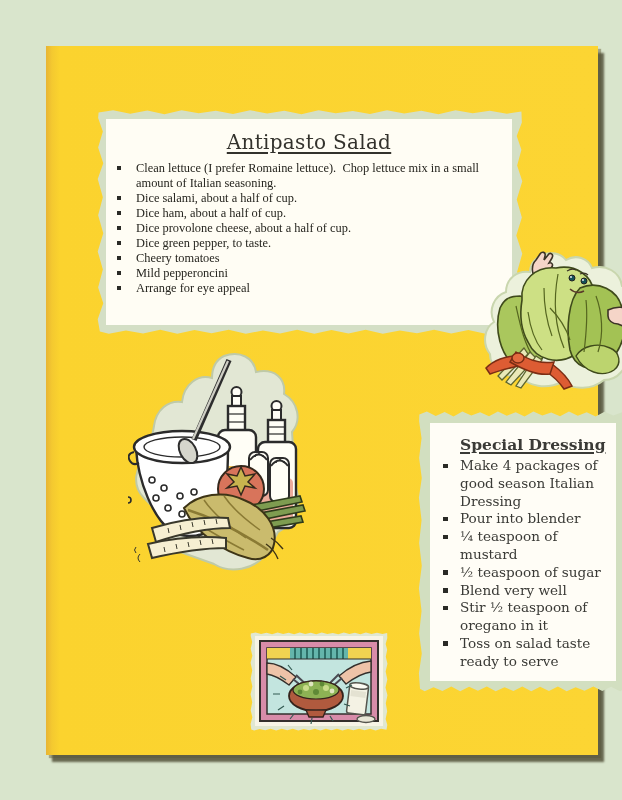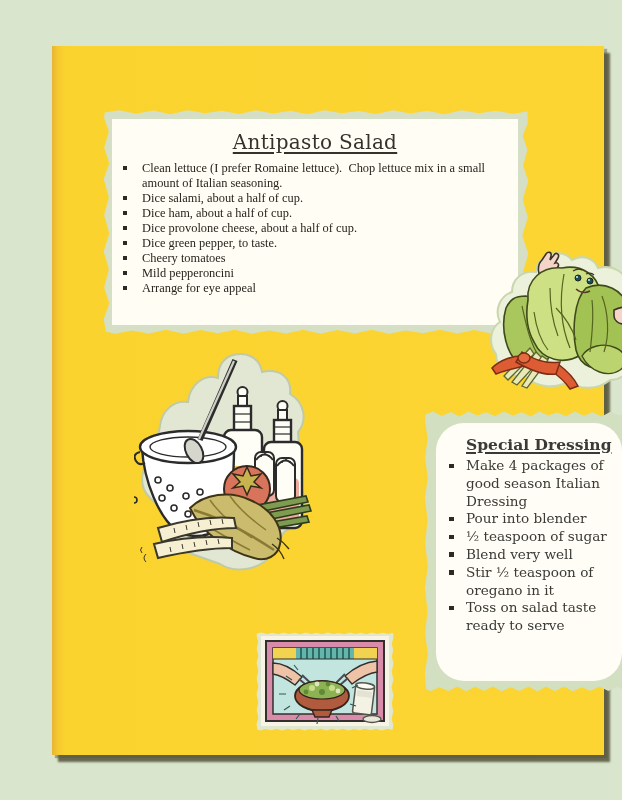--- a/index.html
+++ b/index.html
@@ -6,21 +6,21 @@
     --deckle: polygon(0.6% 1.6%, 4% 0.5%, 8% 2.1%, 12% 0.7%, 16% 2.3%, 20% 0.5%, 24% 1.9%, 28% 0.8%, 32% 2.2%, 36% 0.5%, 40% 2%, 44% 0.8%, 48% 2.3%, 52% 0.5%, 56% 1.9%, 60% 0.9%, 64% 2.2%, 68% 0.5%, 72% 2%, 76% 0.8%, 80% 2.3%, 84% 0.6%, 88% 1.9%, 92% 0.8%, 96% 2.1%, 99.4% 1.1%, 99.5% 6%, 98.3% 12%, 99.4% 18%, 98.4% 25%, 99.6% 32%, 98.3% 40%, 99.5% 48%, 98.2% 56%, 99.6% 64%, 98.4% 72%, 99.4% 80%, 98.3% 88%, 99.5% 94%, 98.9% 98.7%, 95% 97.7%, 91% 99.4%, 87% 97.8%, 83% 99.3%, 79% 97.7%, 75% 99.2%, 71% 98%, 67% 99.4%, 63% 97.7%, 59% 99.3%, 55% 97.8%, 51% 99.4%, 47% 97.7%, 43% 99.3%, 39% 98%, 35% 99.4%, 31% 97.7%, 27% 99.2%, 23% 97.8%, 19% 99.4%, 15% 97.7%, 11% 99.3%, 7% 98%, 3% 99.4%, 0.9% 98.5%, 0.4% 93%, 1.7% 86%, 0.5% 79%, 1.6% 71%, 0.4% 63%, 1.7% 55%, 0.5% 47%, 1.6% 39%, 0.4% 31%, 1.7% 24%, 0.5% 17%, 1.6% 10%, 0.5% 4%);
   }
   *{margin:0;padding:0;box-sizing:border-box;}
   body{background:#d9e5cc;}
   .canvas{
     position:relative; width:622px; height:800px;
     background:#d9e5cc; overflow:hidden;
     font-family:"Liberation Serif", serif;
   }
   .page{
-    position:absolute; left:52px; top:46px; width:552px; height:709px;
+    position:absolute; left:46px; top:46px; width:552px; height:709px;
     background:linear-gradient(90deg,#e8b433 0px,#f4c930 6px,#fbd32e 14px,#fcd533 100%);
     box-shadow:6px 7px 2px rgba(84,82,58,0.85), 3px 3px 1px rgba(110,104,66,0.5);
   }
   .card{
     position:absolute; background:#d3dfc2; clip-path:var(--deckle);
   }
   .card-main{ left:50px; top:63px; width:428px; height:226px; background:#d4dfc5;}
   .paper-main{
     position:absolute; left:10px; top:10px; width:406px; height:206px;
     background:#fffdf4;
@@ -38,21 +38,20 @@
   }
   .main-list{
     margin-top:7px; padding:0 8px 0 30px;
     font-size:12.4px; line-height:15px; color:#26251f;
   }
   .main-list li::before{ left:-19px; top:5px; width:3.5px; height:3.5px; }
   .card-dressing{ left:372px; top:364px; width:222px; height:283px; background:#d2dfc0;}
   .paper-dressing{
     position:absolute; left:12px; top:13px; width:186px; height:258px;
     background:#fffdf6;
-    border-radius:28px;
   }
   .dressing-title{
     margin:12px 0 3px 30px;
     font-family:"DejaVu Serif", serif; font-size:15.5px; font-weight:bold;
     color:#3a3a36;
     text-decoration:underline; text-underline-offset:2px; text-decoration-thickness:1.5px;
   }
   .dressing-list{
     padding:0 3px 0 30px;
     font-family:"DejaVu Serif", serif; font-size:13.6px; line-height:17.8px; color:#3a3a36;
@@ -86,20 +85,21 @@
           </ul>
       </div>
     </div>
 
     <div class="card card-dressing">
       <div class="paper-dressing">
         <h2 class="dressing-title">Special Dressing</h2>
         <ul class="bullets dressing-list">
             <li>Make 4 packages of good season Italian Dressing</li>
             <li>Pour into blender</li>
+            <li>¼ teaspoon of mustard</li>
             <li>½ teaspoon of sugar</li>
             <li>Blend very well</li>
             <li>Stir ½ teaspoon of oregano in it</li>
             <li>Toss on salad taste ready to serve</li>
           </ul>
       </div>
     </div>
 
     <div class="ill ill-lettuce" role="img" aria-label="smiling lettuce bundle character tied with a red ribbon">
       <svg viewBox="0 0 161 143">

